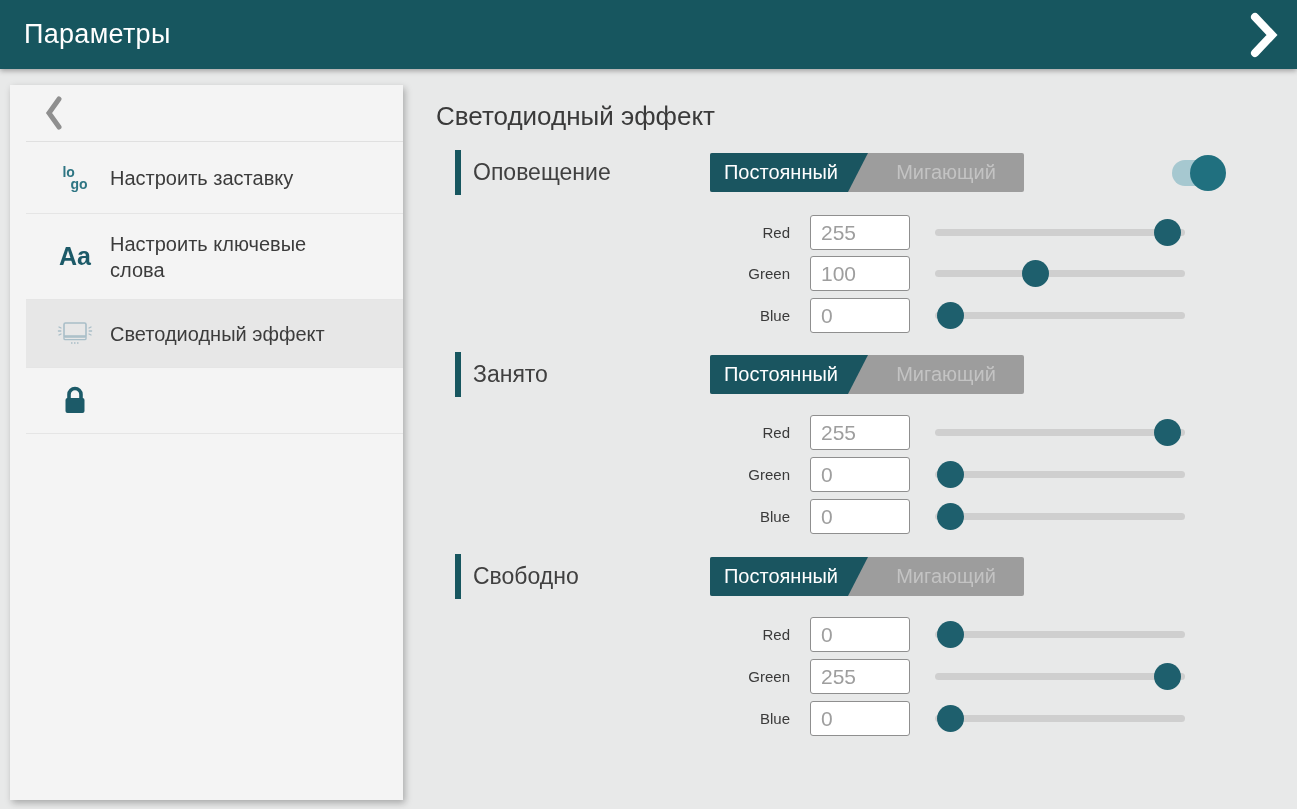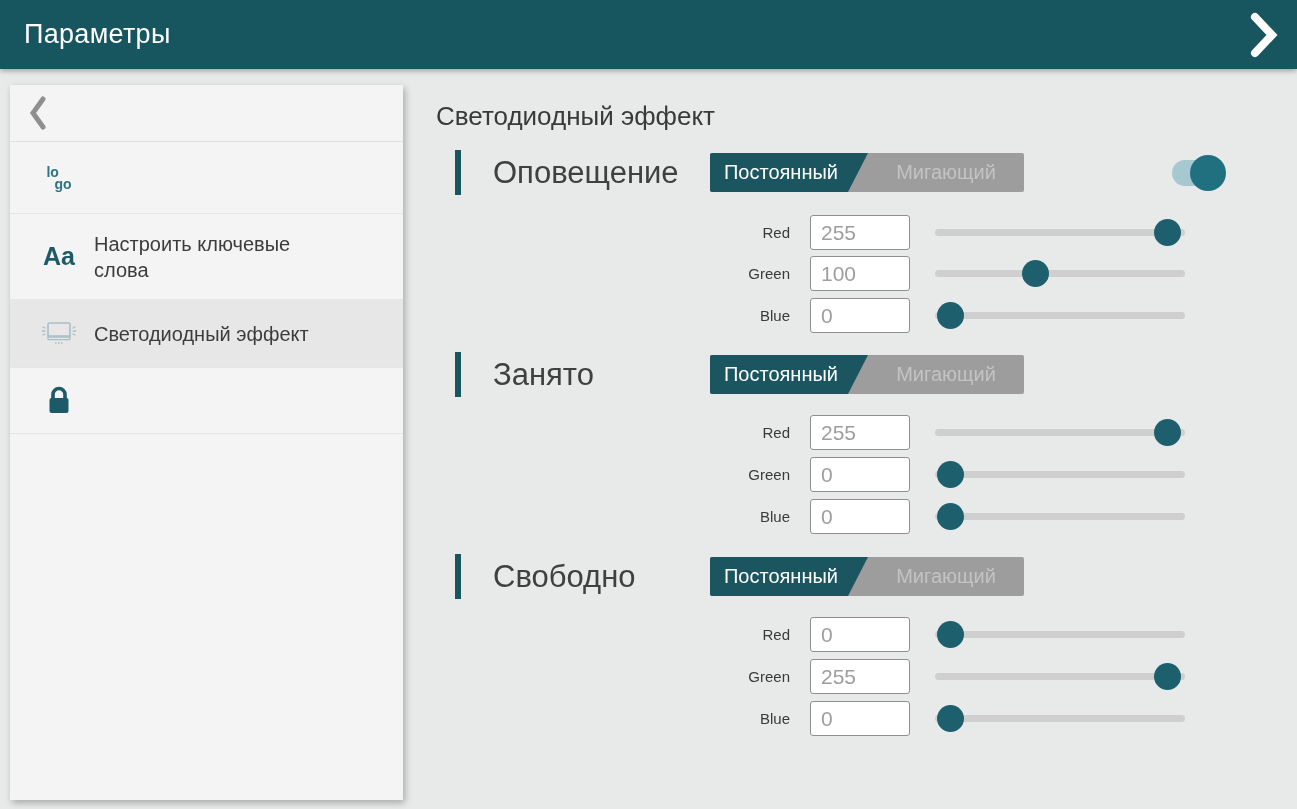--- a/index.html
+++ b/index.html
@@ -20,38 +20,39 @@
     z-index:5;
   }
   .header-title { color:#ffffff; font-size:27px; margin-left:24px; font-weight:400; letter-spacing:0.3px; }
   .header-fwd { position:absolute; right:18px; top:12px; width:30px; height:46px; cursor:pointer; }
   
   .sidebar {
     position:absolute; left:10px; top:85px; width:393px; height:715px;
     background:#f4f4f4;
     box-shadow:2px 3px 7px rgba(0,0,0,0.28);
     z-index:4;
+    padding-left:16px;
   }
   .back-row { height:57px; display:flex; align-items:center; padding-left:19px; border-bottom:1px solid #e0e0e0; cursor:pointer; }
   .side-item {
     display:flex; align-items:center;
     border-bottom:1px solid #e5e5e5;
     cursor:pointer;
   }
   .side-item.selected { background:#e7e7e7; }
   .item-icon { width:42px; margin-left:28px; margin-right:14px; display:flex; align-items:center; justify-content:center; flex-shrink:0; }
   .item-label { font-size:20px; color:#3c3c3c; max-width:232px; line-height:26px; }
   .h72{height:72px} .h86{height:86px} .h68{height:68px} .h66{height:66px} .h64{height:64px}
   .logo-icon { color:#2e7583; font-size:14px; font-weight:700; line-height:12px; }
   .logo-icon .l2 { display:block; margin-left:8px; }
   .aa-icon { color:#1c5a68; font-size:25px; font-weight:700;text-align:center; }
   
   .main-title { position:absolute; left:436px; top:101px; font-size:26px; color:#3a3a3a; }
   .sec-bar { position:absolute; left:455px; width:6px; height:45px; background:#17565f; }
-  .sec-label { position:absolute; left:473px; height:45px; line-height:45px; font-size:31px; color:#404040;margin-left:20px; }
+  .sec-label { position:absolute; left:473px; height:45px; line-height:45px; font-size:23px; color:#404040; }
   
   .toggle { position:absolute; left:710px; width:314px; height:39px; background:#9d9d9d; border-radius:2px; }
   .toggle-on {
     position:absolute; left:0; top:0; width:158px; height:39px;
     background:#1a5560;
     clip-path:polygon(0 0, 100% 0, calc(100% - 20px) 100%, 0 100%);
     border-radius:2px 0 0 2px;
     color:#ffffff; font-size:20px; text-align:center; line-height:39px;
     padding-right:16px; cursor:pointer;
   }
@@ -95,20 +96,21 @@
       <svg width="18" height="34" viewBox="0 0 18 34">
         <path d="M14 3 L4 17 L14 31" stroke="#8f8f8f" stroke-width="5" fill="none" stroke-linecap="round" stroke-linejoin="miter"></path>
       </svg>
     </span>
   </div>
 
   <div class="side-item h72">
     <div class="item-icon logo-icon">
       <div><span class="l1">lo</span><span class="l2">go</span></div>
     </div>
+    <div class="item-label">Настроить заставку</div>
   </div>
 
   <div class="side-item h86">
     <div class="item-icon aa-icon">
       <span>Aa</span>
     </div>
     <div class="item-label">Настроить ключевые слова</div>
   </div>
 
   <div class="side-item h68 selected">

